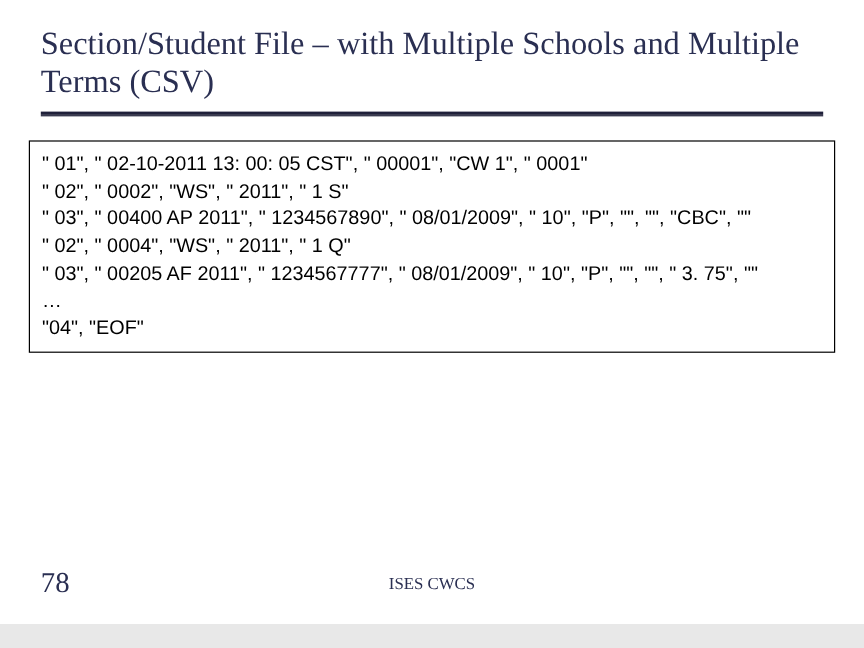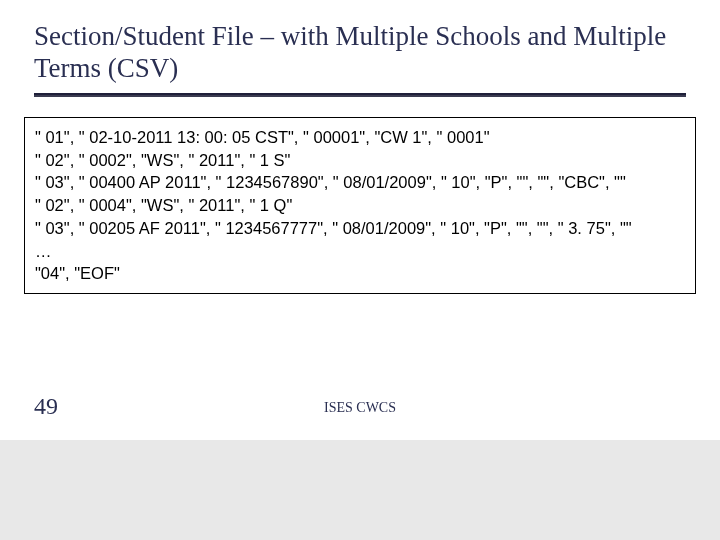--- a/index.html
+++ b/index.html
@@ -7,21 +7,21 @@
     padding: 0;
     width: 720px;
     height: 540px;
     background: #e8e8e8;
     font-family: Georgia, 'Times New Roman', serif;
     overflow: hidden;
   }
   .slide {
     position: relative;
     width: 720px;
-    height: 440px;
+    height: 520px;
     background: #ffffff;
     box-sizing: border-box;
   }
   .title-block {
     padding: 20px 34px 6px 34px;
   }
   .title {
     font-family: Georgia, 'Times New Roman', serif;
     font-size: 27px;
     line-height: 1.2;
@@ -89,17 +89,17 @@
     <div class="csv-line">" 01", " 02-10-2011 13: 00: 05 CST", " 00001", "CW 1", " 0001"</div>
     <div class="csv-line">" 02", " 0002", "WS", " 2011", " 1 S"</div>
     <div class="csv-line">" 03", " 00400 AP 2011", " 1234567890", " 08/01/2009", " 10", "P", "", "", "CBC", ""</div>
     <div class="csv-line">" 02", " 0004", "WS", " 2011", " 1 Q"</div>
     <div class="csv-line">" 03", " 00205 AF 2011", " 1234567777", " 08/01/2009", " 10", "P", "", "", " 3. 75", ""</div>
     <div class="csv-line">…</div>
     <div class="csv-line">"04", "EOF"</div>
   </div>
 
   <div class="footer">
-    <div class="page-num">49</div>
+    <div class="page-num">78</div>
     <div class="footer-label">ISES CWCS</div>
   </div>
 
 </div>
 
 </body></html>

